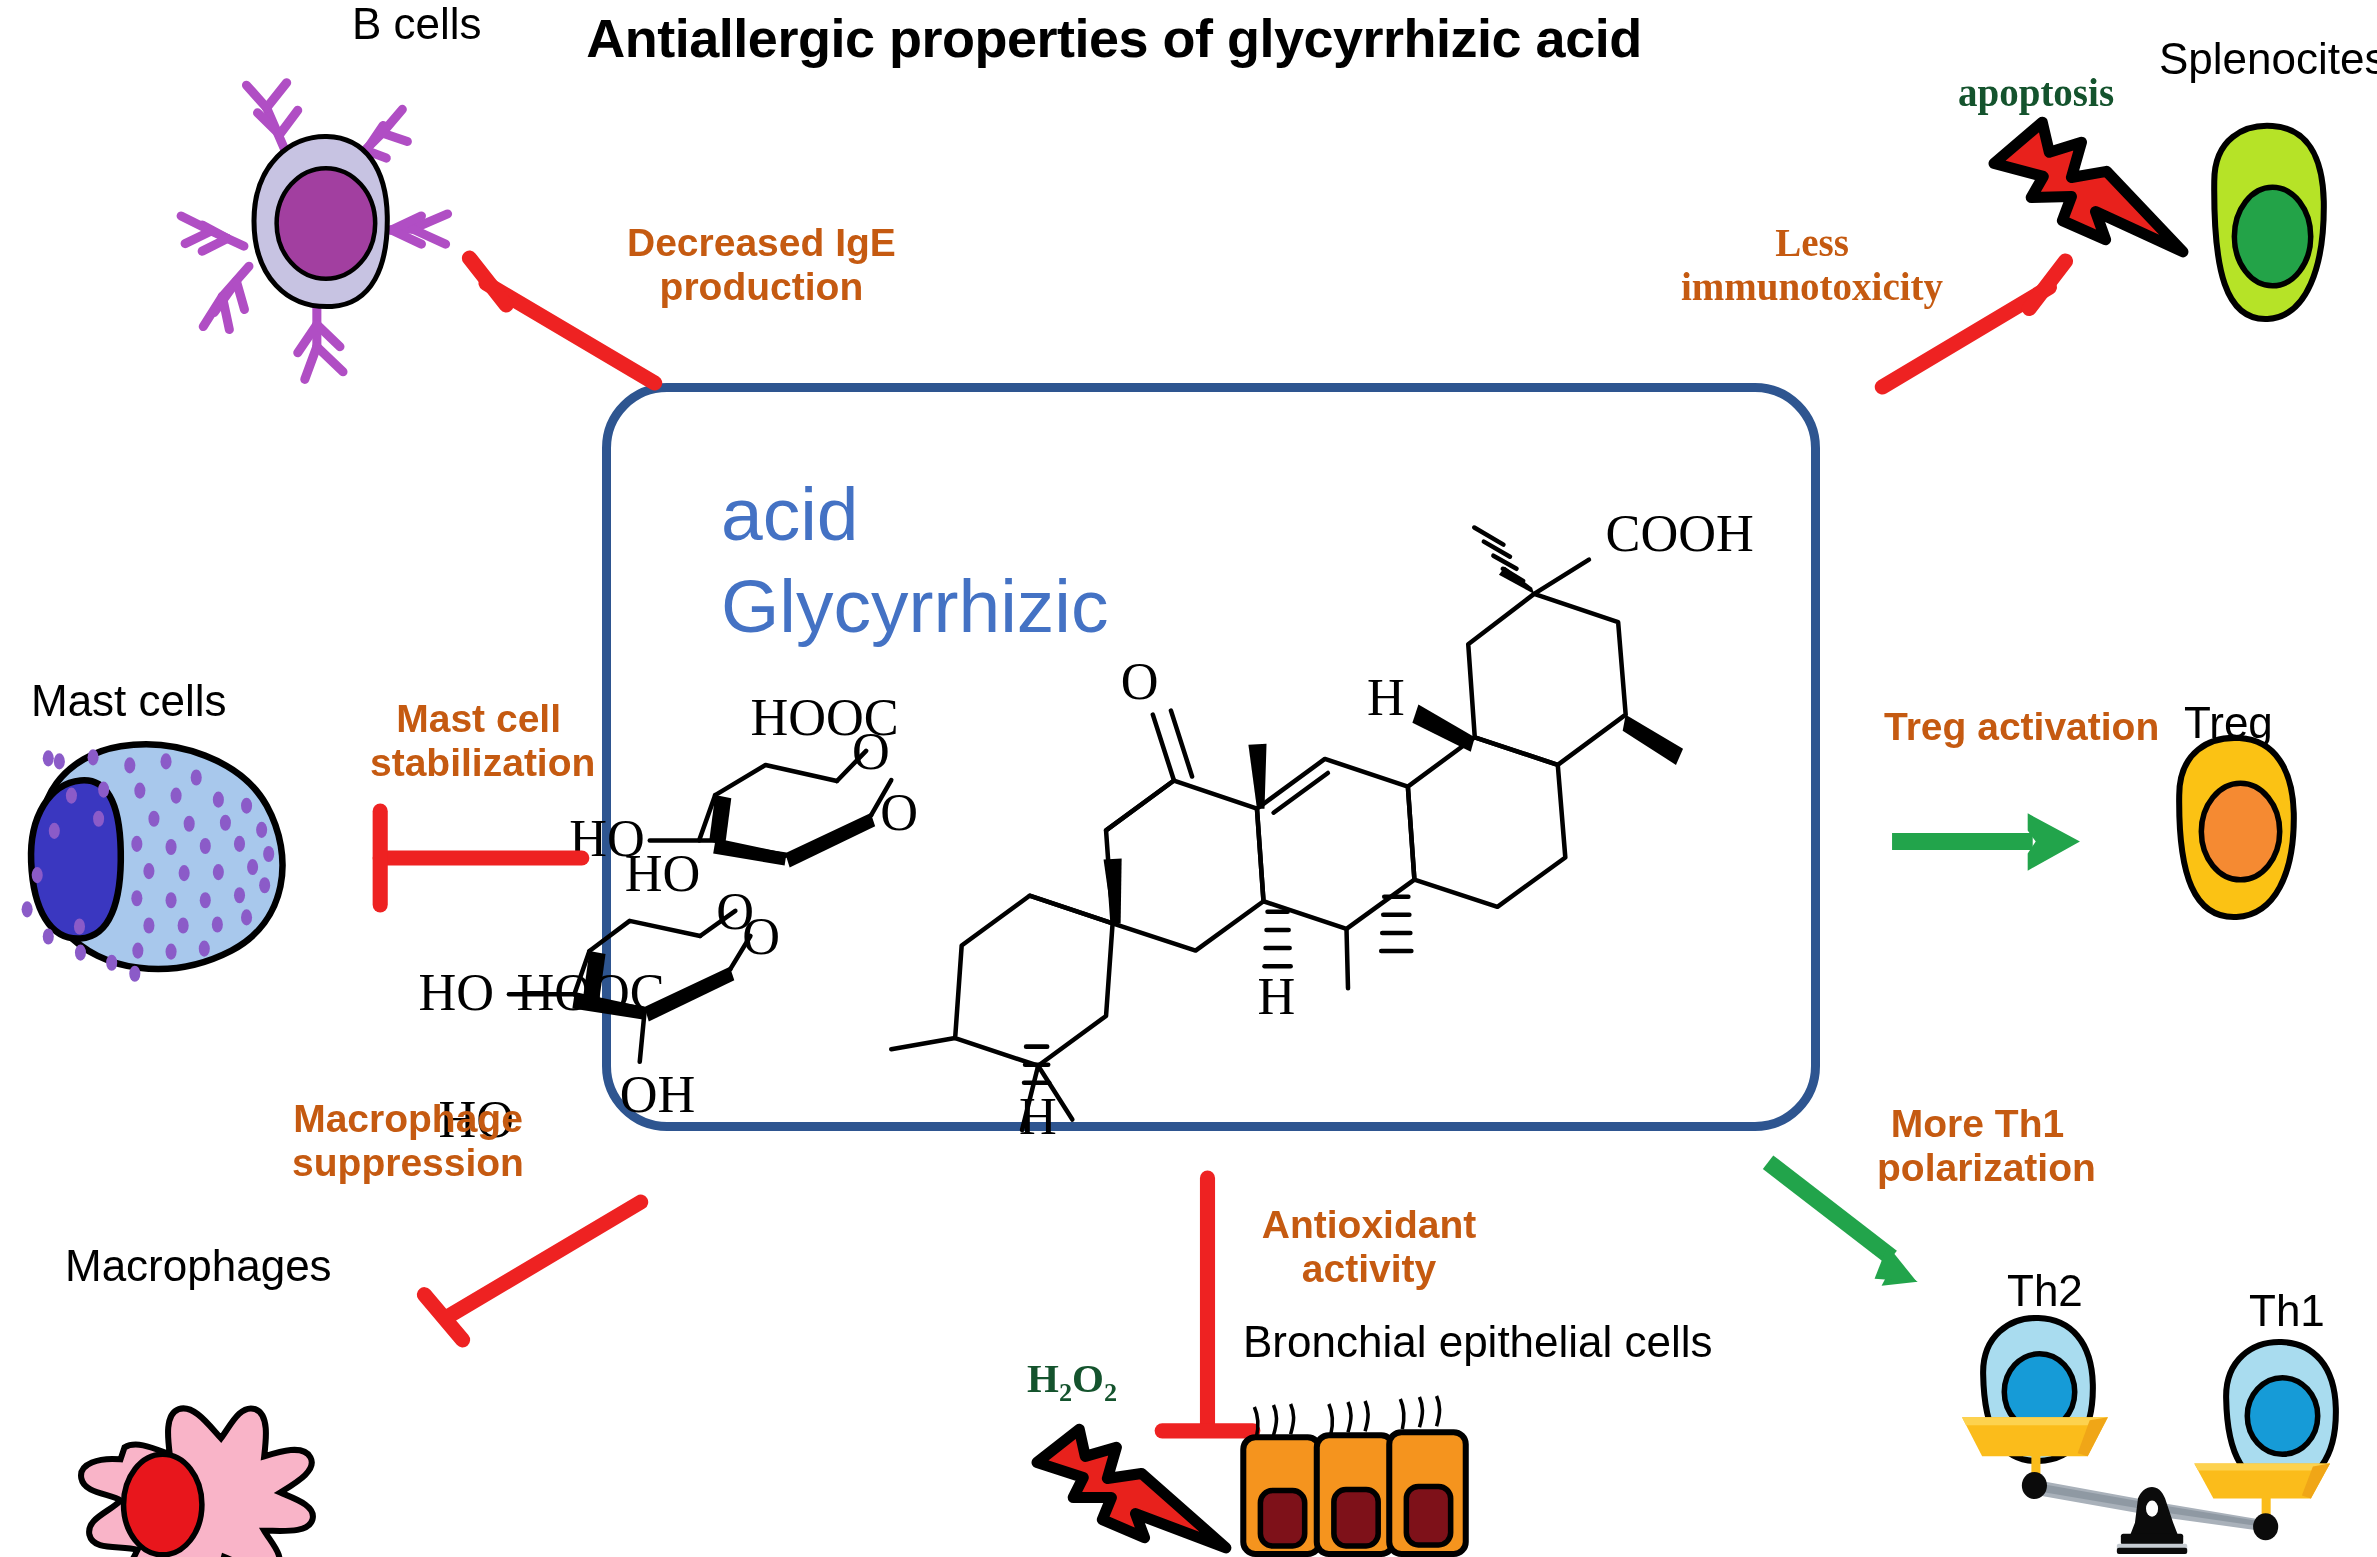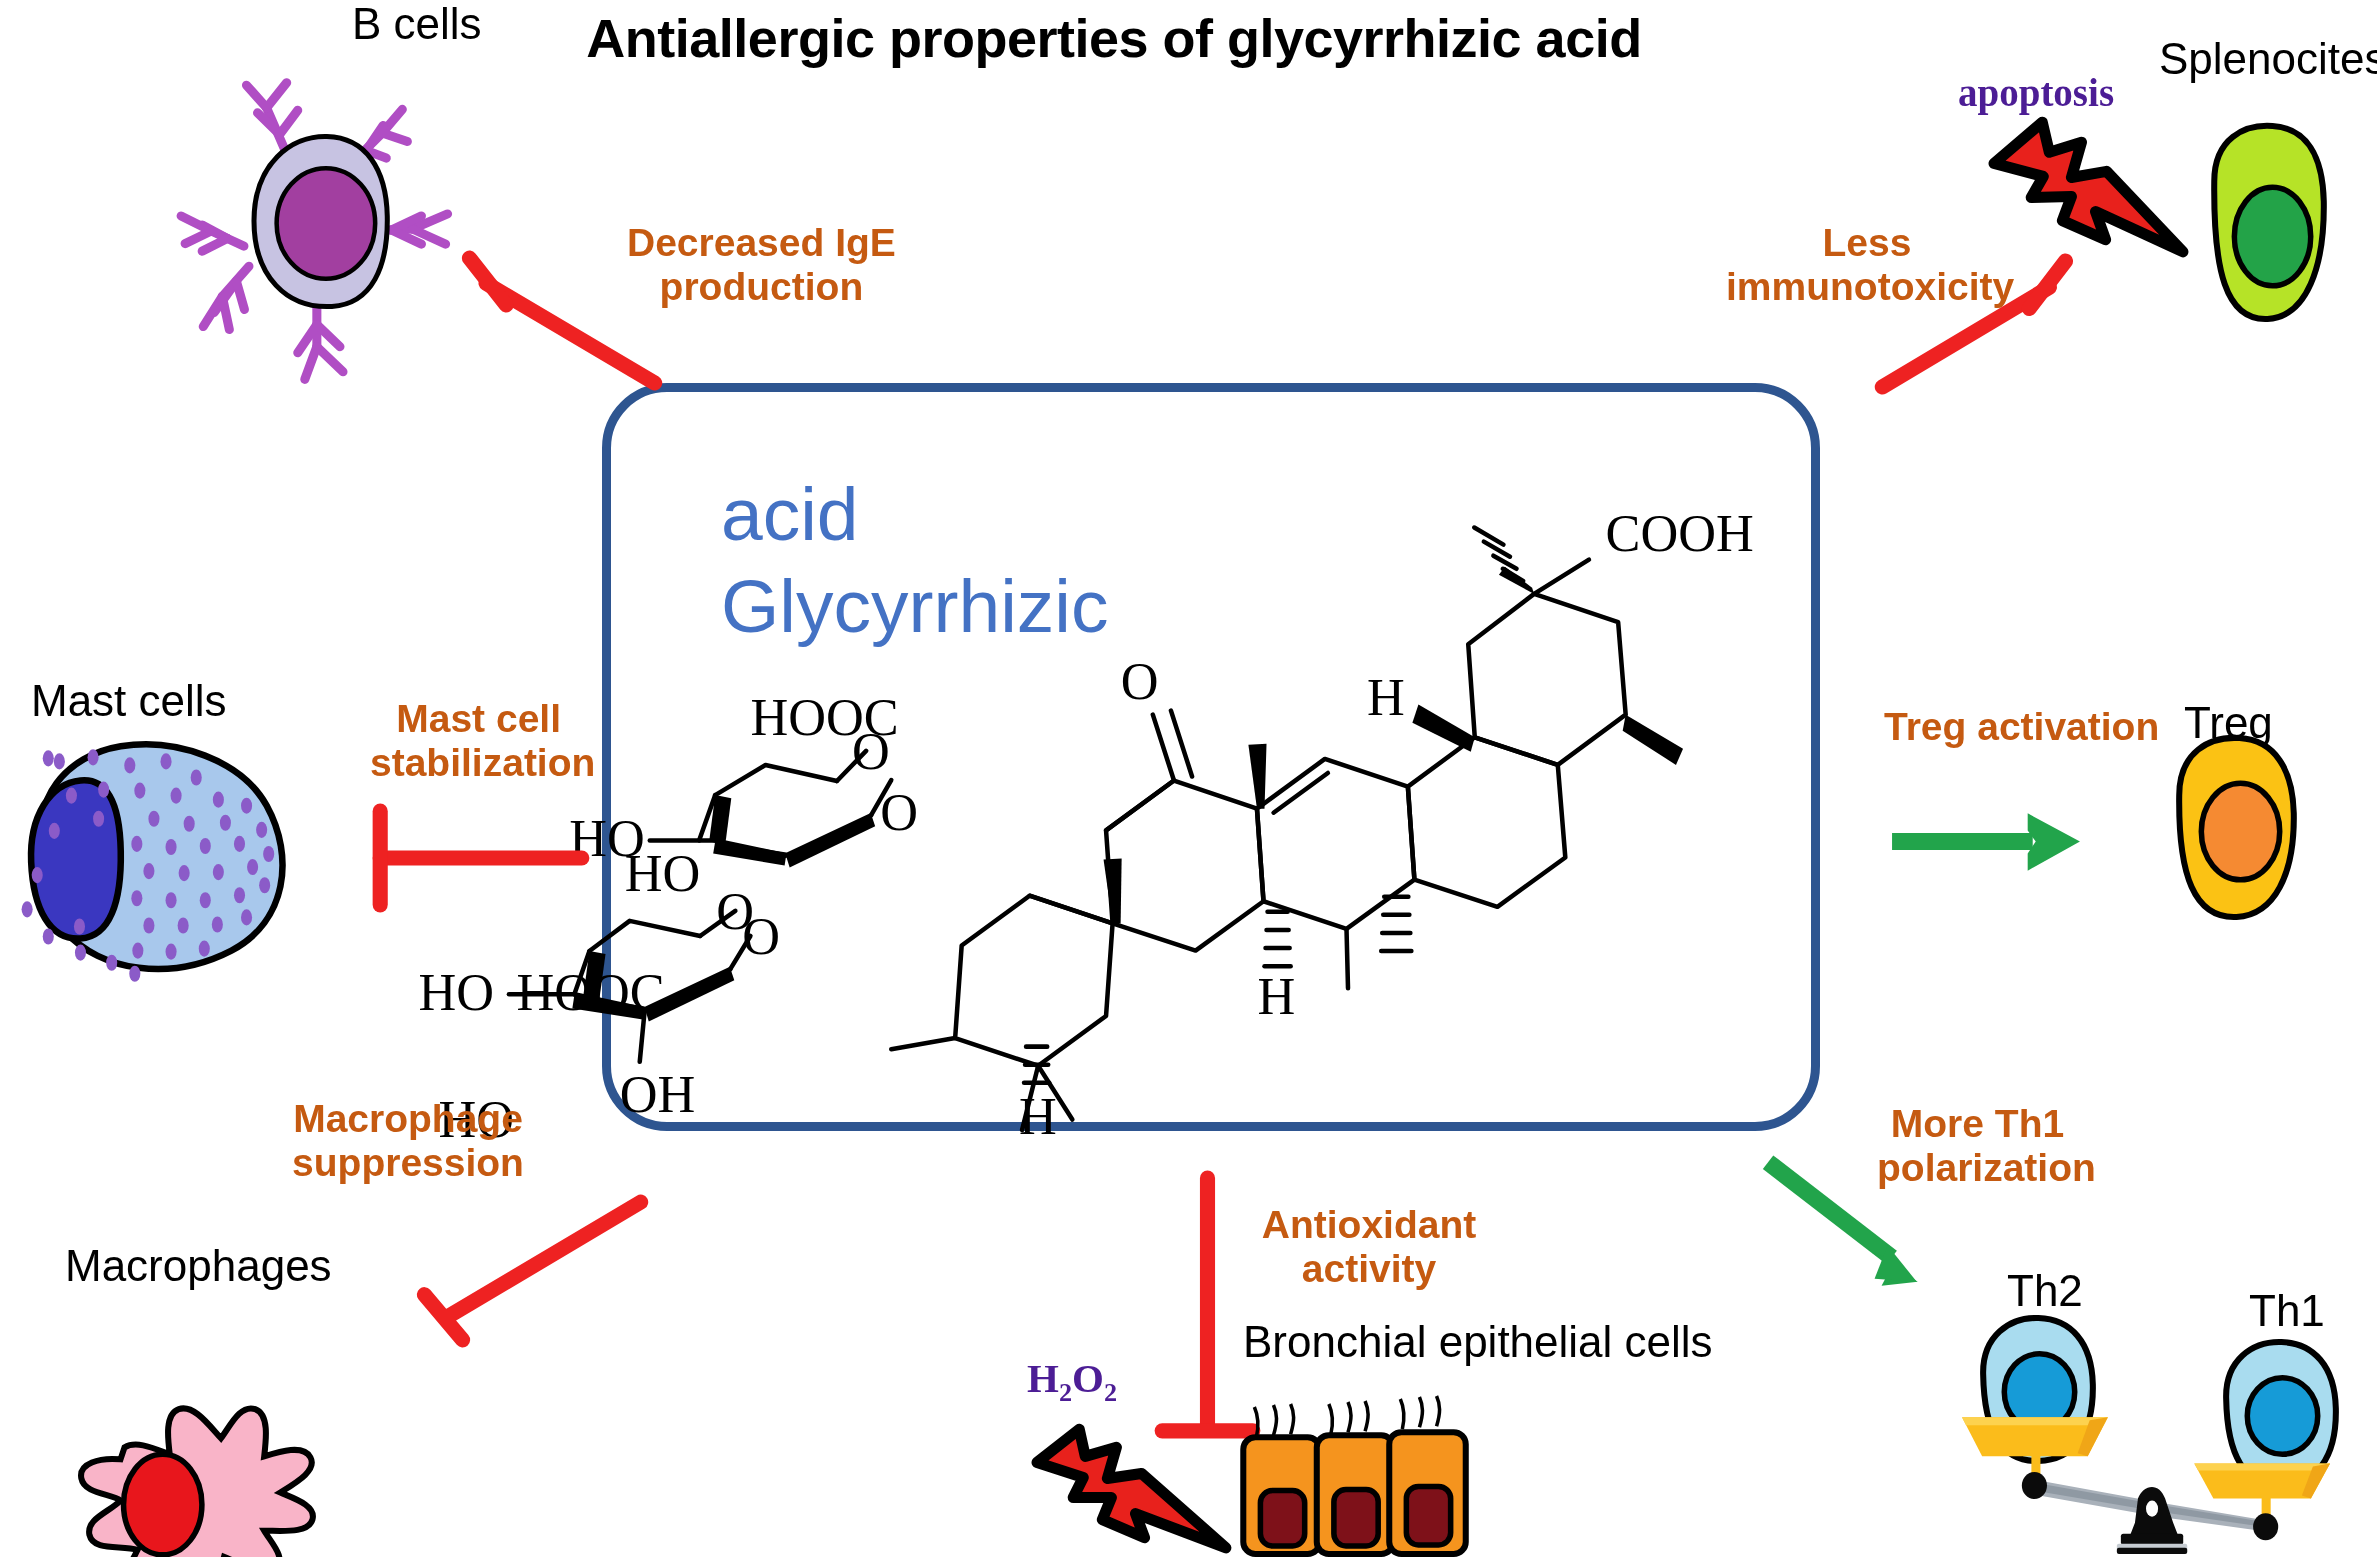--- a/index.html
+++ b/index.html
@@ -7,21 +7,21 @@
        font-family:"Liberation Sans", sans-serif;background:#fff;}
   .abs{position:absolute;}
   #title{left:0;top:7px;width:2228px;text-align:center;
          font-size:54px;font-weight:bold;color:#000;
          font-family:"Liberation Sans", sans-serif;letter-spacing:-0.5px;}
   .celllabel{font-size:44px;color:#000;font-family:"Liberation Sans", sans-serif;
              white-space:nowrap;line-height:1.05;}
   .efflabel{font-size:39px;font-weight:bold;color:#C55A11;
             font-family:"Liberation Sans", sans-serif;line-height:1.12;
             white-space:nowrap;text-align:center;}
-  .seriflbl{font-family:"Liberation Serif", serif;font-weight:bold;color:#4c1d95;}
+  .seriflbl{font-family:"Liberation Serif", serif;font-weight:bold;color:#14532d;}
   #gabox{left:602px;top:383px;width:1218px;height:748px;
          border:9.6px solid #2E5590;border-radius:65px;box-sizing:border-box;
          background:#fff;}
   #gatext{left:721px;top:469px;font-size:75px;color:#4472C4;
           line-height:1.22;font-family:"Liberation Sans", sans-serif;}
   svg{display:block;}
   .sv{position:absolute;overflow:visible;}
 </style>
 </head>
 <body>
@@ -226,21 +226,21 @@
 
 <svg class="sv" style="left:1983px;top:113px;" width="211" height="156" viewBox="0 0 420 310">
   <polygon points="22,100 118,18 132,78 196,58 176,128 246,116 398,276 224,196 244,252 158,214 176,166 96,168 120,126" fill="#E8211C" stroke="#000" stroke-width="22" stroke-linejoin="round"></polygon>
 </svg>
 
 <svg class="sv" style="left:2184px;top:116px;" width="161" height="216" viewBox="0 0 320 430">
   <path d="M60 130 C60 45 120 16 176 20 C244 24 276 80 278 170 C280 300 244 400 166 404 C82 408 58 306 60 130 Z" fill="#B6E327" stroke="#000" stroke-width="12"></path>
   <ellipse cx="176" cy="240" rx="76" ry="98" fill="#23A348" stroke="#000" stroke-width="11"></ellipse>
 </svg>
 
-<div class="abs efflabel" style="left:1726px;top:221px;text-align:center;width:282px;">
+<div class="abs efflabel" style="left:1671px;top:221px;text-align:center;width:282px;font-family:Liberation Serif, serif;">
   <div>Less</div>
   <div>immunotoxicity</div>
 </div>
 
 <svg class="sv" style="left:1862px;top:247px;" width="252" height="151" viewBox="0 0 500 300">
   <g stroke="#EE2222" stroke-width="30" stroke-linecap="round" fill="none">
     <line x1="40" y1="278" x2="372" y2="80"></line>
     <line x1="332" y1="122" x2="404" y2="28"></line>
   </g>
 </svg>

